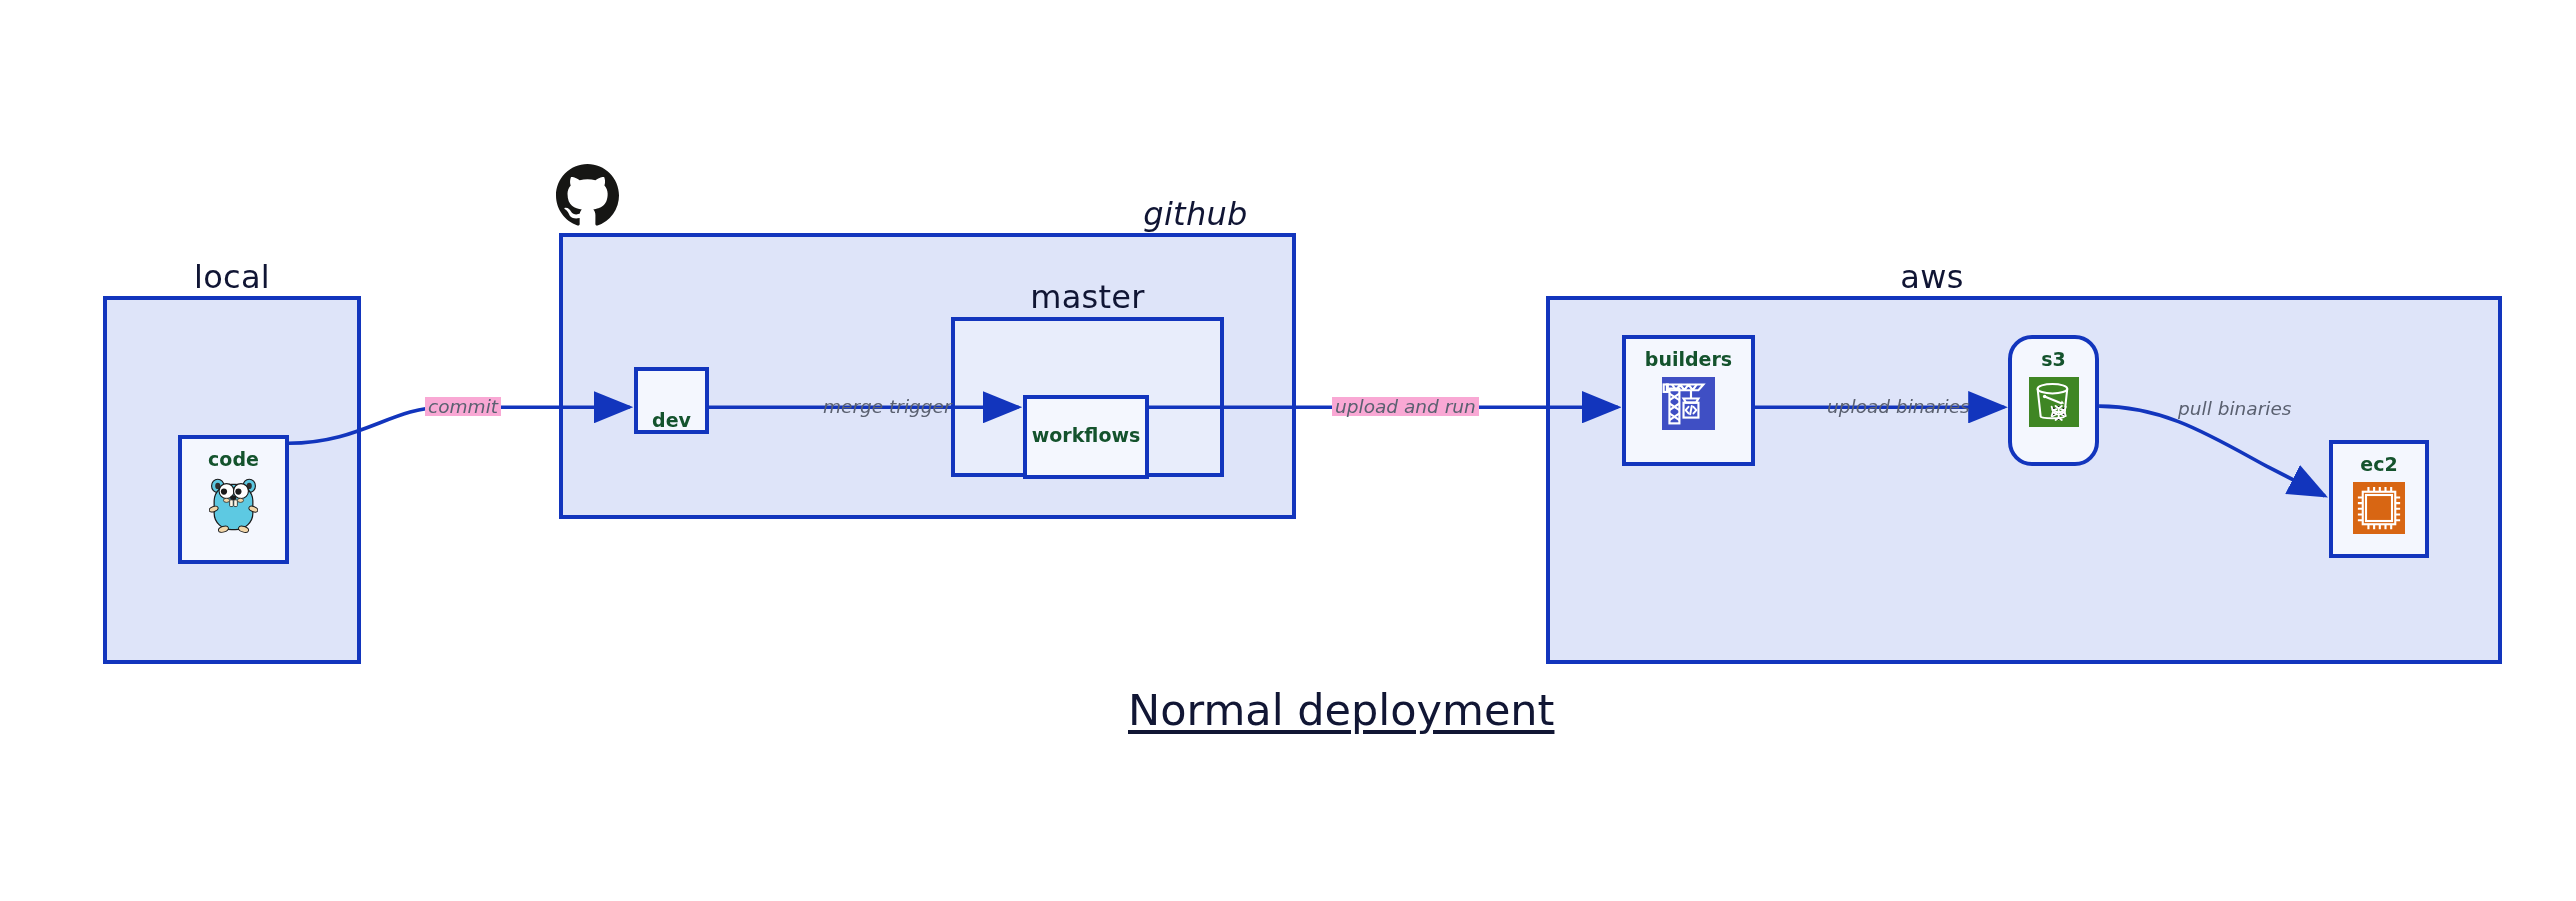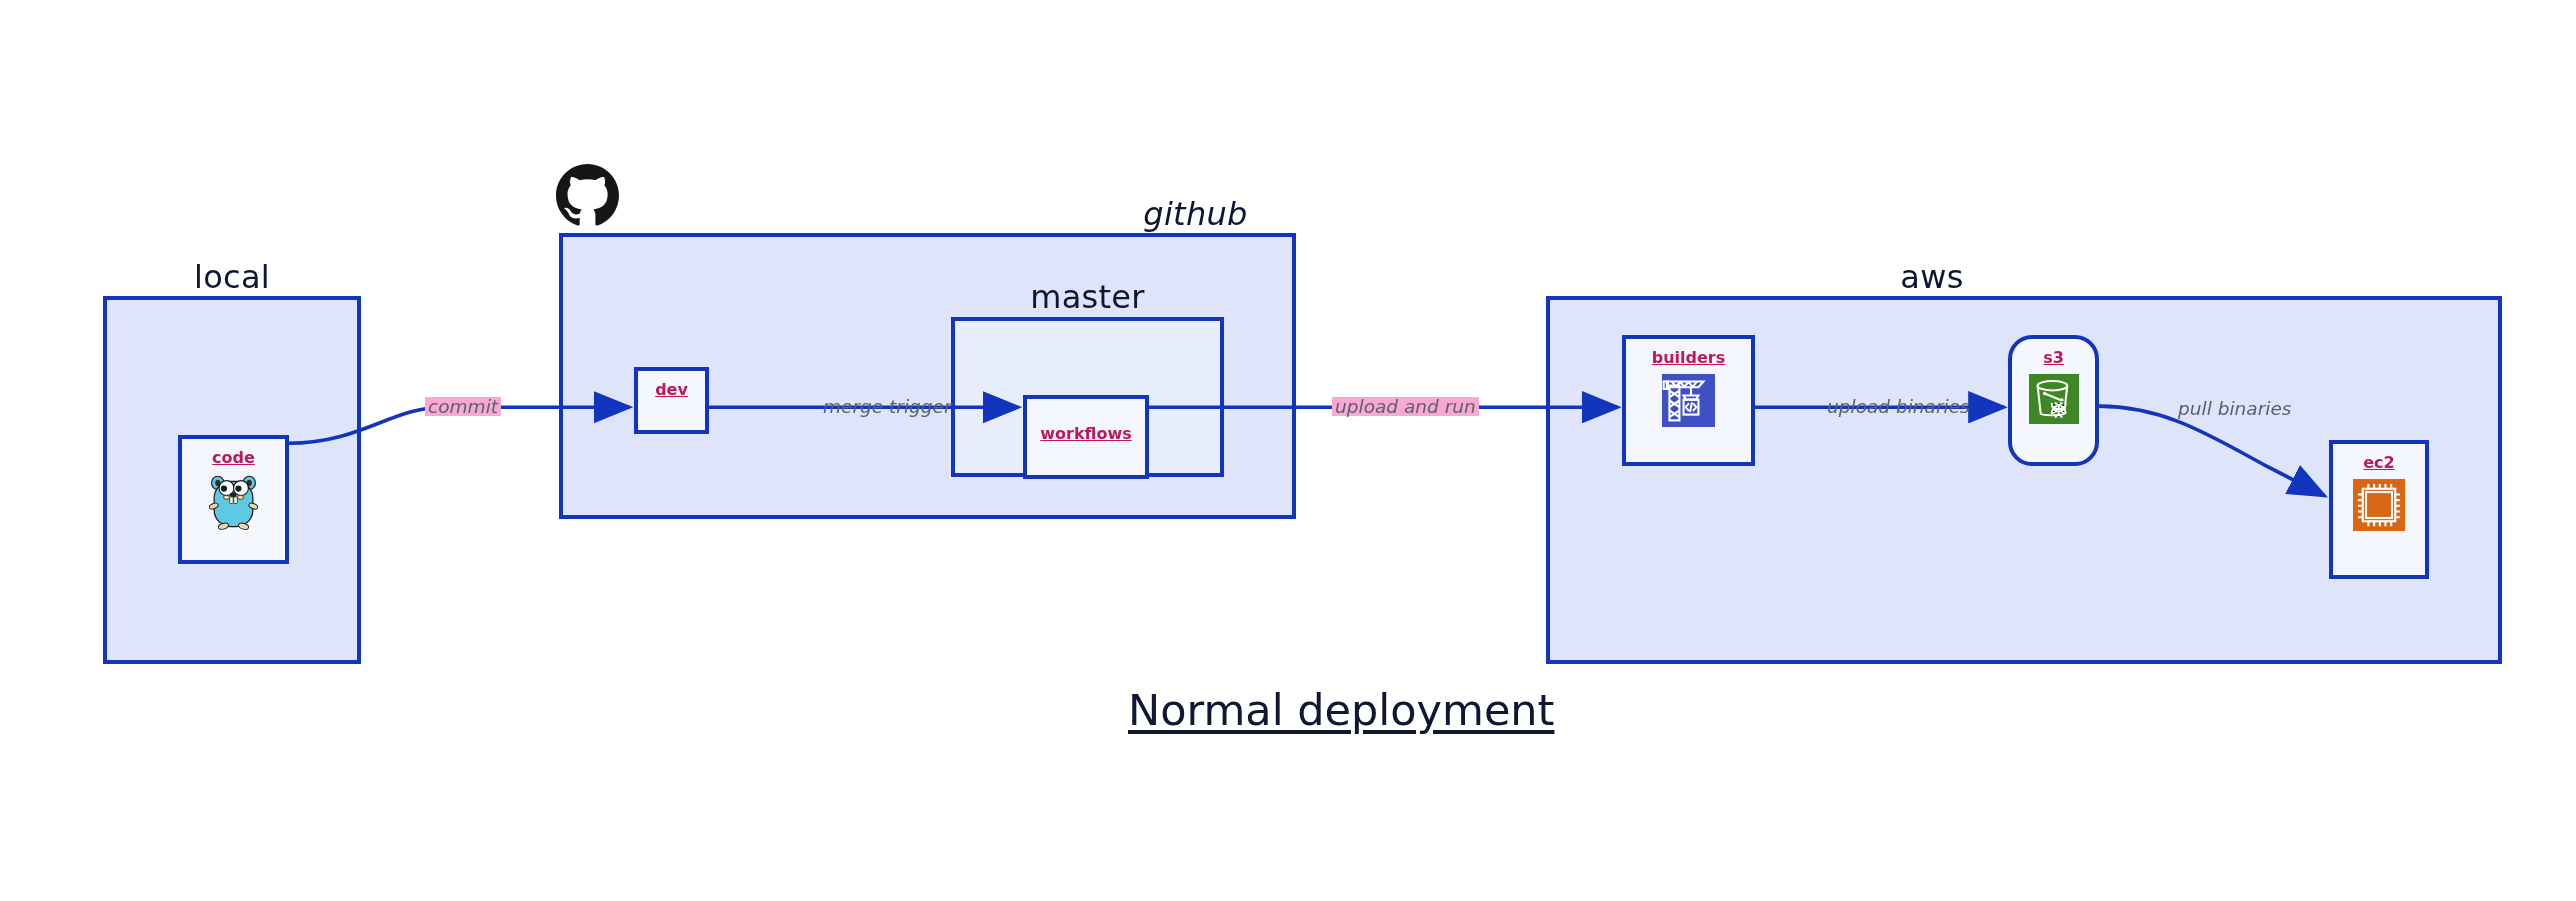--- a/index.html
+++ b/index.html
@@ -33,27 +33,26 @@
   .node{
     position:absolute;
     background:#f4f7fe;
     border:4.6px solid #1235bd;
     box-sizing:border-box;
     display:flex;
     flex-direction:column;
     align-items:center;
   }
   .node-label{
-    color:#be185d;
+    color:#14532d;
     font-weight:bold;
-    font-size:16px;
+    font-size:19px;
     line-height:1;
     white-space:nowrap;
     margin-top:11.3px;
-    text-decoration:underline;
   }
   .node-icon{margin-top:8.2px;display:block;}
 
   
   .edge-label{
     position:absolute;
     color:#5a6070;
     font-style:italic;
     font-size:18.5px;
     white-space:nowrap;
@@ -130,21 +129,21 @@
                1.93-.01 2.2 0 .21.15.46.55.38A8.01 8.01 0 0 0 16 8c0-4.42-3.58-8-8-8z"></path>
     </svg>
   </span>
 
   <div class="zone-label" style="left:1095px;top:195px;width:201px;font-style:italic;">github</div>
   <div class="zone" style="left:559px;top:233px;width:737px;height:286px;"></div>
 
   <div class="zone-label" style="left:951px;top:278px;width:273px;">master</div>
   <div class="zone sub" style="left:951px;top:317px;width:273px;height:160px;"></div>
 
-  <div class="node" style="left:634px;top:367px;width:75px;height:67px;">
+  <div class="node" style="left:634px;top:367px;width:75px;height:67px;justify-content:flex-end;">
     <span class="node-label">dev</span>
   </div>
 
   <div class="node" style="left:1023px;top:395px;width:126px;height:84px;">
     <span class="node-label" style="margin-top:27px;">workflows</span>
   </div>
 
   <div class="zone-label" style="left:1454px;top:258px;width:956px;">aws</div>
   <div class="zone" style="left:1546px;top:296px;width:956px;height:368px;"></div>
 
@@ -192,21 +191,21 @@
         <g stroke="#ffffff" stroke-width="2.4" stroke-linecap="round">
           <path d="M38 38v16M30 42l16 8M46 42l-16 8"></path>
           <path d="M34 37l4 3 4-3M34 55l4-3 4 3"></path>
           <path d="M29 38l1.5 4.8 4.6-1.6M47 50l-1.5-4.8-4.6 1.6"></path>
           <path d="M29 50l1.5-4.8 4.6 1.6M47 38l-1.5 4.8-4.6-1.6"></path>
         </g>
       </svg>
     </span>
   </div>
 
-  <div class="node" style="left:2329px;top:440px;width:100px;height:139px;">
+  <div class="node" style="left:2329px;top:440px;width:100px;height:118px;">
     <span class="node-label">ec2</span>
     <span class="node-icon">
       <svg width="52" height="52" viewBox="0 0 64 64">
         <rect x="0" y="0" width="64" height="64" fill="#d86613"></rect>
         <g fill="none" stroke="#ffffff" stroke-width="2.6">
           <rect x="16" y="16" width="32" height="32"></rect>
           <rect x="12" y="12" width="40" height="40"></rect>
         </g>
         <g stroke="#ffffff" stroke-width="2.6" stroke-linecap="butt">
           <path d="M19 12V6M26 12V6M33 12V6M40 12V6M47 12V6"></path>

